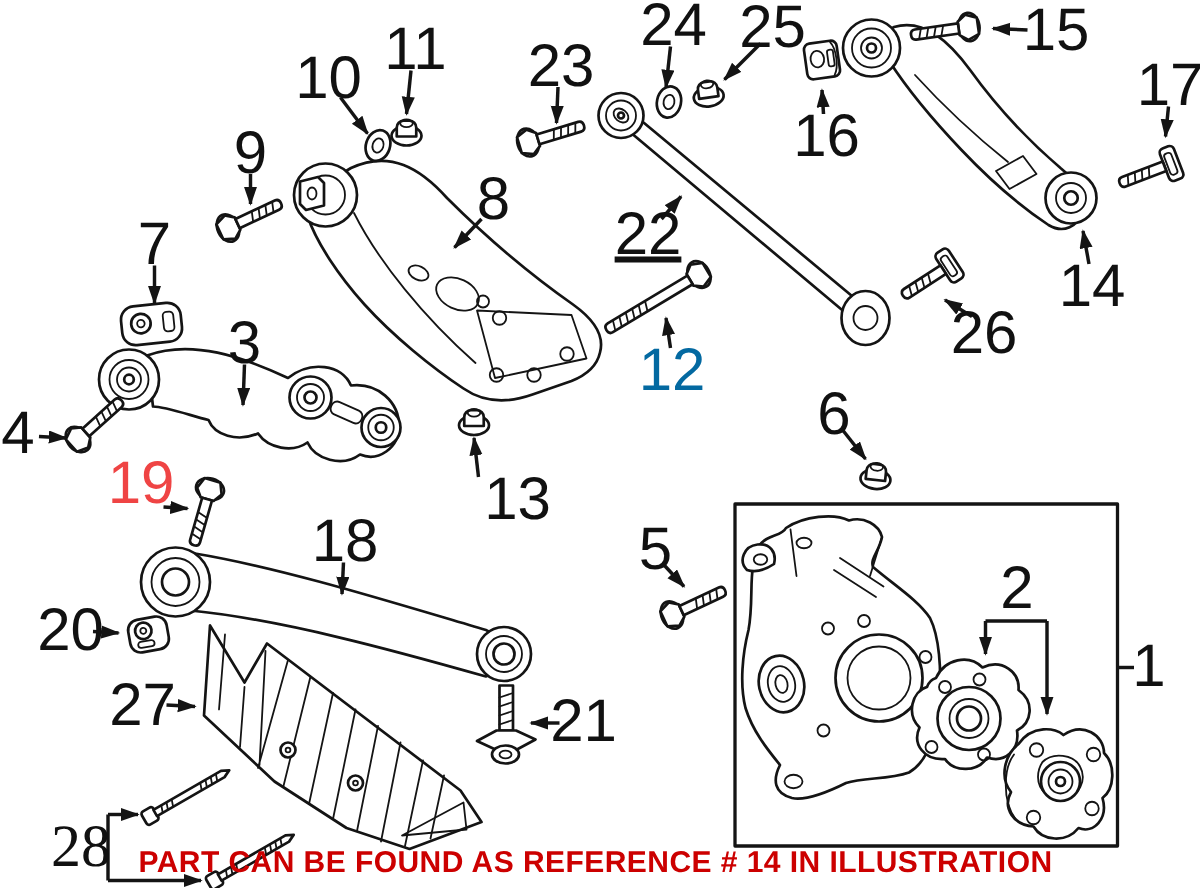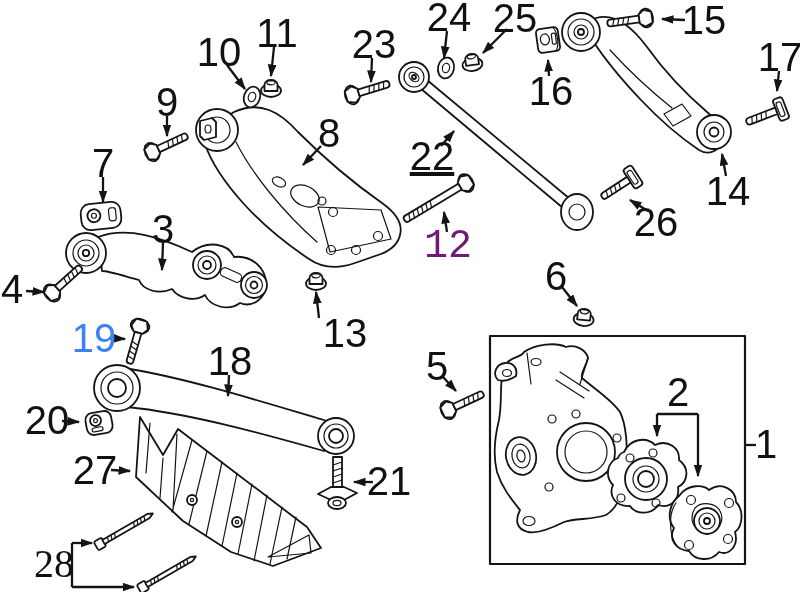--- a/index.html
+++ b/index.html
@@ -315,32 +315,33 @@
       <div class="part-label" style="left: 678px; top: 392px; color: rgb(17, 17, 17);">2</div>
       <div class="part-label" style="left: 163px; top: 229px; color: rgb(17, 17, 17);">3</div>
       <div class="part-label" style="left: 12px; top: 289px; color: rgb(17, 17, 17);">4</div>
       <div class="part-label" style="left: 437px; top: 366px; color: rgb(17, 17, 17);">5</div>
       <div class="part-label" style="left: 556px; top: 276px; color: rgb(17, 17, 17);">6</div>
       <div class="part-label" style="left: 103px; top: 163px; color: rgb(17, 17, 17);">7</div>
       <div class="part-label" style="left: 329px; top: 133px; color: rgb(17, 17, 17);">8</div>
       <div class="part-label" style="left: 167px; top: 102px; color: rgb(17, 17, 17);">9</div>
       <div class="part-label" style="left: 219px; top: 52px; color: rgb(17, 17, 17);">10</div>
       <div class="part-label" style="left: 277px; top: 33px; color: rgb(17, 17, 17);">11</div>
-      <div class="part-label" style="left: 448px; top: 247px; color: #701a75; font-family: Liberation Mono, monospace;">12</div>
+      <div class="part-label" style="left: 448px; top: 247px; color: #0369a1;">12</div>
       <div class="part-label" style="left: 321px; top: 333px; color: rgb(17, 17, 17); margin-left: 24px;">13</div>
       <div class="part-label" style="left: 728px; top: 191px; color: rgb(17, 17, 17);">14</div>
       <div class="part-label" style="left: 704px; top: 20px; color: rgb(17, 17, 17);">15</div>
       <div class="part-label" style="left: 551px; top: 91px; color: rgb(17, 17, 17);">16</div>
       <div class="part-label" style="left: 780px; top: 57px; color: rgb(17, 17, 17);">17</div>
       <div class="part-label" style="left: 230px; top: 361px; color: rgb(17, 17, 17);">18</div>
-      <div class="part-label" style="left: 94px; top: 338px; color: #3b82f6;">19</div>
+      <div class="part-label" style="left: 94px; top: 322px; color: #ef4444;">19</div>
       <div class="part-label" style="left: 47px; top: 420px; color: rgb(17, 17, 17);">20</div>
       <div class="part-label" style="left: 389px; top: 481px; color: rgb(17, 17, 17);">21</div>
       <div class="part-label" style="left: 432px; top: 156px; color: rgb(17, 17, 17); text-decoration: underline;">22</div>
       <div class="part-label" style="left: 374px; top: 44px; color: rgb(17, 17, 17);">23</div>
       <div class="part-label" style="left: 449px; top: 17px; color: rgb(17, 17, 17);">24</div>
       <div class="part-label" style="left: 515px; top: 18px; color: rgb(17, 17, 17);">25</div>
       <div class="part-label" style="left: 656px; top: 222px; color: rgb(17, 17, 17);">26</div>
       <div class="part-label" style="left: 95px; top: 470px; color: rgb(17, 17, 17);">27</div>
       <div class="part-label" style="left: 54px; top: 564px; color: rgb(17, 17, 17); font-family: Liberation Serif, serif;">28</div>
     </div>
 
+  <div id="caption" style="color: rgb(204, 0, 0);">PART CAN BE FOUND AS REFERENCE # 14 IN ILLUSTRATION</div>
 </div>
 
 </body></html>

